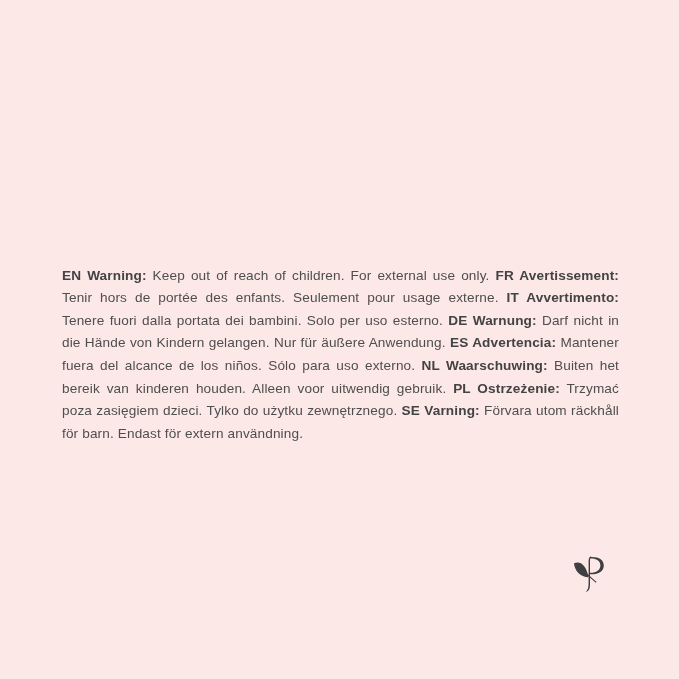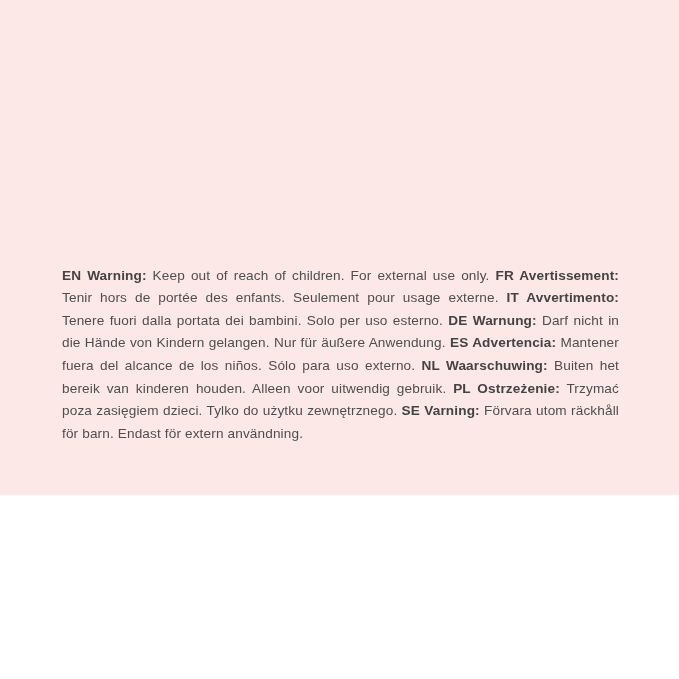--- a/index.html
+++ b/index.html
@@ -2,21 +2,21 @@
 <html><head>
 <meta charset="utf-8">
 <style>
   html, body {
     margin: 0;
     padding: 0;
   }
   .canvas {
     position: relative;
     width: 679px;
-    height: 495px;
+    height: 679px;
     background: #fde8e8;
     overflow: hidden;
     font-family: "Liberation Sans", "DejaVu Sans", sans-serif;
   }
   .warning-paragraph {
     position: absolute;
     left: 62px;
     top: 251px;
     width: 557px;
     font-size: 13.6px;

